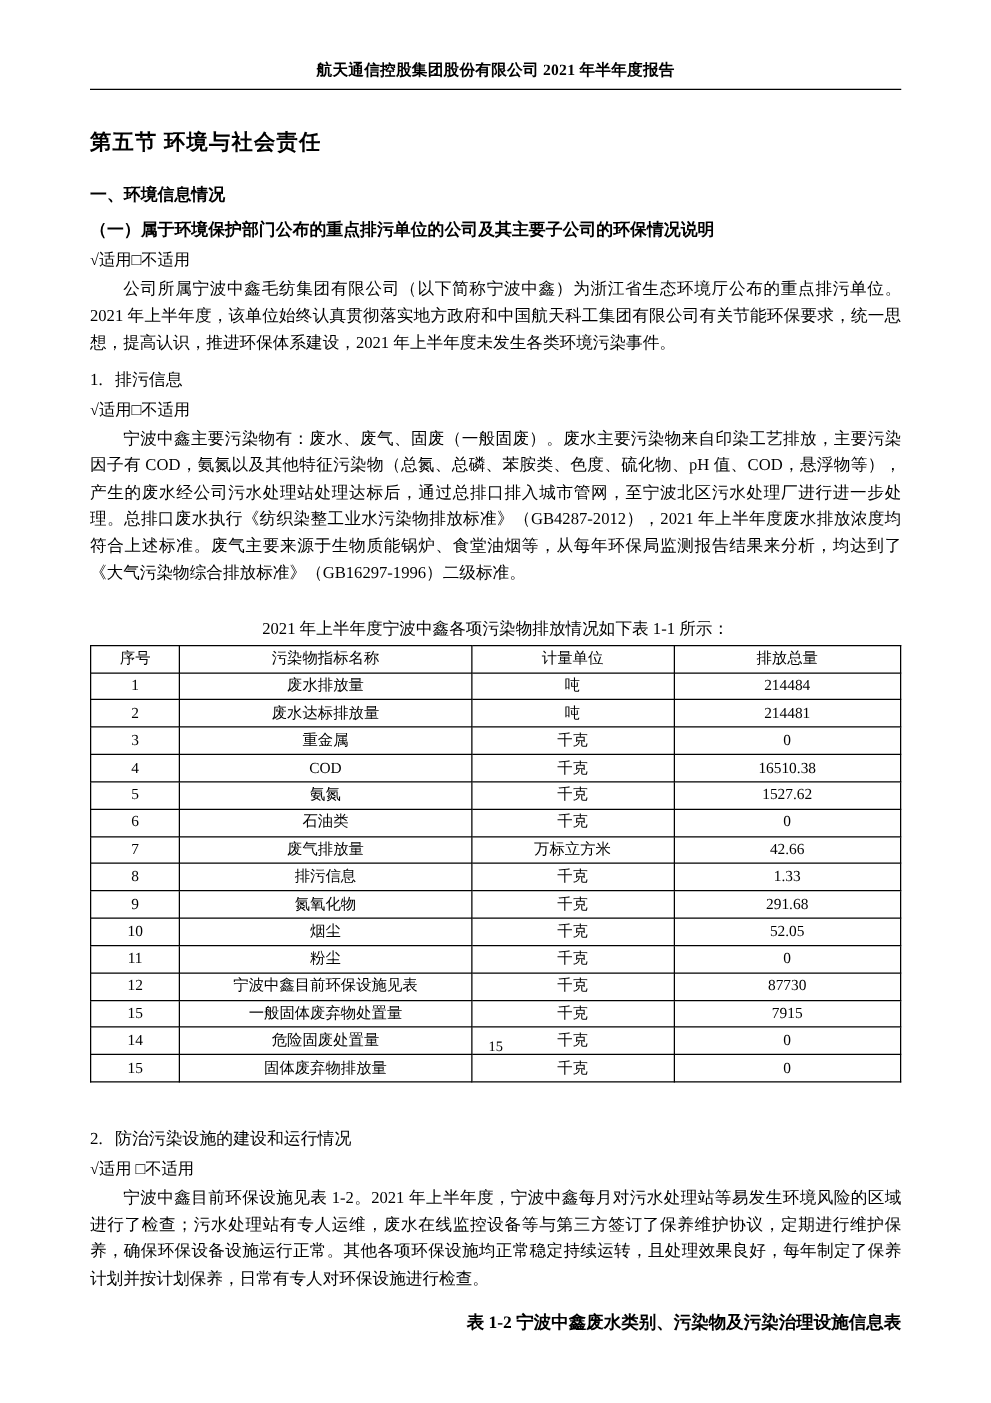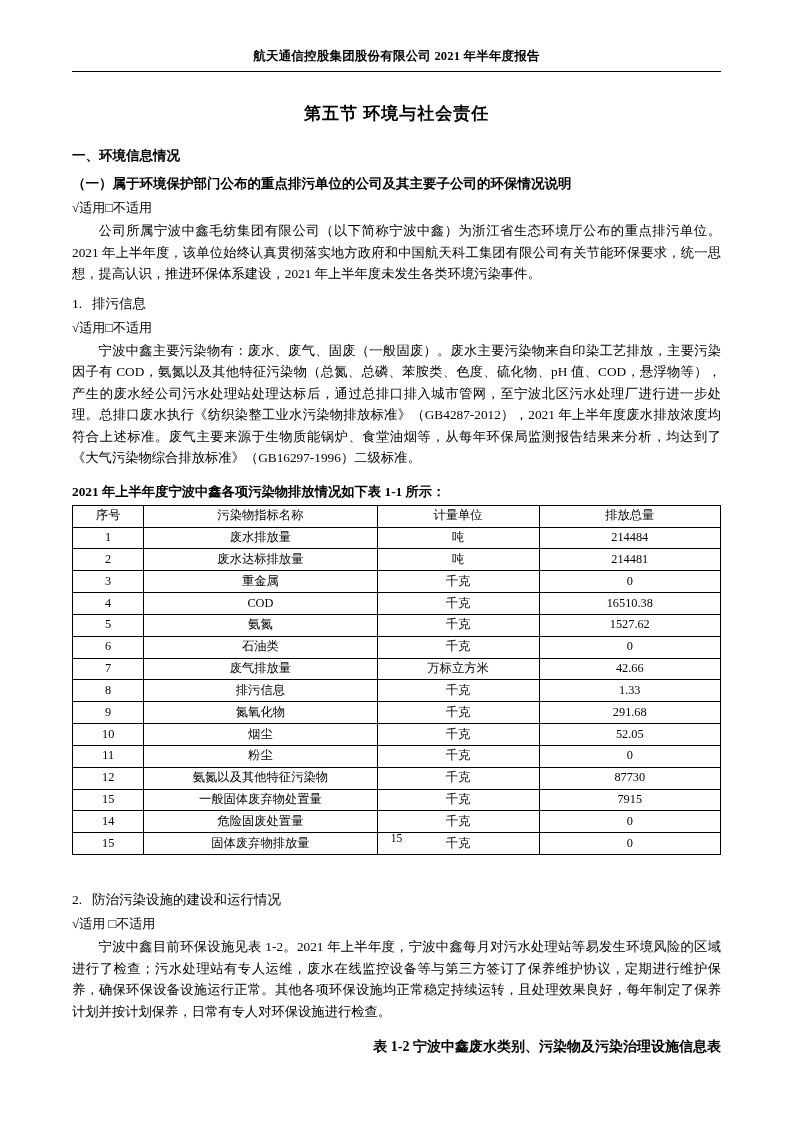--- a/index.html
+++ b/index.html
@@ -27,21 +27,21 @@
     font-family: "Liberation Serif", "DejaVu Serif", serif;
     font-weight: bold;
     padding-bottom: 6px;
     letter-spacing: 0.2px;
   }
   .header-rule {
     border-bottom: 1.6px solid #000;
     margin-bottom: 30px;
   }
   h1.section-title {
-    text-align: center;
+    text-align: left;
     font-size: 17px;
     font-weight: bold;
     margin: 26px 0 22px 0;
     letter-spacing: 1px;
     font-family: "Liberation Serif", "DejaVu Serif", serif;
   }
   .h2 {
     font-size: 13.5px;
     font-weight: bold;
     margin: 10px 0 6px 0;
@@ -61,22 +61,22 @@
   }
   p.body {
     font-size: 13.3px;
     line-height: 1.62;
     margin: 0 0 2px 0;
     text-align: justify;
     text-indent: 2em;
   }
   .table-caption {
     font-size: 13.3px;
-    margin: 14px 0 4px 0;
-    font-weight: bold;
+    text-align: center;
+    margin: 25px 0 4px 0;
   }
   table.data {
     border-collapse: collapse;
     width: 100%;
     font-size: 12.3px;
     table-layout: fixed;
   }
   table.data th, table.data td {
     border: 1px solid #000;
     text-align: center;
@@ -211,21 +211,21 @@
         <td>52.05</td>
       </tr>
       <tr>
         <td>11</td>
         <td>粉尘</td>
         <td>千克</td>
         <td>0</td>
       </tr>
       <tr>
         <td>12</td>
-        <td>氨氮以及其他特征污染物</td>
+        <td>宁波中鑫目前环保设施见表</td>
         <td>千克</td>
         <td>87730</td>
       </tr>
       <tr>
         <td>15</td>
         <td>一般固体废弃物处置量</td>
         <td>千克</td>
         <td>7915</td>
       </tr>
       <tr>

